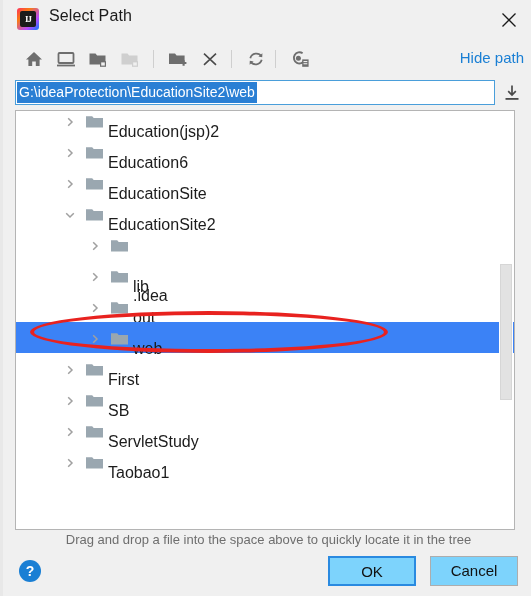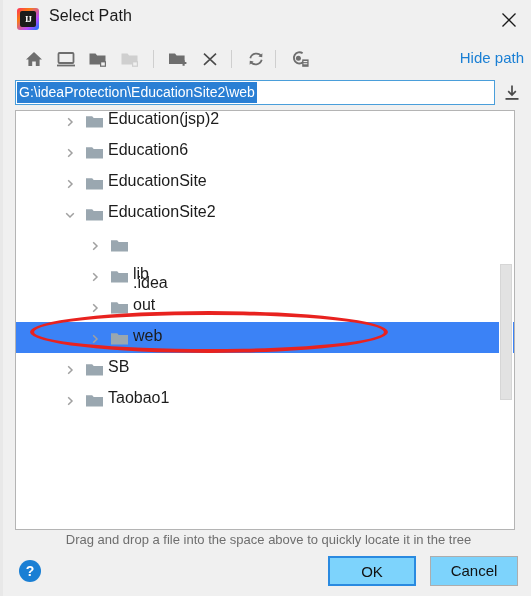--- a/index.html
+++ b/index.html
@@ -92,21 +92,21 @@
     white-space:nowrap;
   }
   .row.selected{background:#3b82f6;}
   .chev{
     position:absolute;top:9px;width:12px;height:12px;
   }
   .folder{
     position:absolute;top:9px;width:17px;height:13px;
   }
   .label{
-    position:absolute;top:5px;
+    position:absolute;top:18px;
     font-size:16px;color:#1c1c1c;
   }
 
   
   .sbar{
     position:absolute;right:1px;top:1px;width:14px;height:416px;
     background:#ffffff;
   }
   .sthumb{
     position:absolute;left:1px;width:12px;
@@ -321,21 +321,39 @@
             </svg></div>
           <div class="label" style="left: 117px;">web</div>
         </div>
         <div class="row">
           <div class="chev" style="left: 48px;"><svg width="12" height="12" viewBox="0 0 12 12">
               <path d="M4.2 2.2 L8 6 L4.2 9.8" stroke="#a0a0a0" stroke-width="1.5" fill="none"></path>
             </svg></div>
           <div class="folder" style="left: 70px;"><svg width="17" height="13" viewBox="0 0 17 13">
               <path d="M0 1.2 h6.2 l1.5 1.8 h9.3 v9.4 h-17 Z" fill="#9aa7b0"></path>
             </svg></div>
+          <div class="label" style="left: 92px;">First</div>
+        </div>
+        <div class="row">
+          <div class="chev" style="left: 48px;"><svg width="12" height="12" viewBox="0 0 12 12">
+              <path d="M4.2 2.2 L8 6 L4.2 9.8" stroke="#a0a0a0" stroke-width="1.5" fill="none"></path>
+            </svg></div>
+          <div class="folder" style="left: 70px;"><svg width="17" height="13" viewBox="0 0 17 13">
+              <path d="M0 1.2 h6.2 l1.5 1.8 h9.3 v9.4 h-17 Z" fill="#9aa7b0"></path>
+            </svg></div>
           <div class="label" style="left: 92px;">SB</div>
+        </div>
+        <div class="row">
+          <div class="chev" style="left: 48px;"><svg width="12" height="12" viewBox="0 0 12 12">
+              <path d="M4.2 2.2 L8 6 L4.2 9.8" stroke="#a0a0a0" stroke-width="1.5" fill="none"></path>
+            </svg></div>
+          <div class="folder" style="left: 70px;"><svg width="17" height="13" viewBox="0 0 17 13">
+              <path d="M0 1.2 h6.2 l1.5 1.8 h9.3 v9.4 h-17 Z" fill="#9aa7b0"></path>
+            </svg></div>
+          <div class="label" style="left: 92px;">ServletStudy</div>
         </div>
         <div class="row">
           <div class="chev" style="left: 48px;"><svg width="12" height="12" viewBox="0 0 12 12">
               <path d="M4.2 2.2 L8 6 L4.2 9.8" stroke="#a0a0a0" stroke-width="1.5" fill="none"></path>
             </svg></div>
           <div class="folder" style="left: 70px;"><svg width="17" height="13" viewBox="0 0 17 13">
               <path d="M0 1.2 h6.2 l1.5 1.8 h9.3 v9.4 h-17 Z" fill="#9aa7b0"></path>
             </svg></div>
           <div class="label" style="left: 92px;">Taobao1</div>
         </div>

